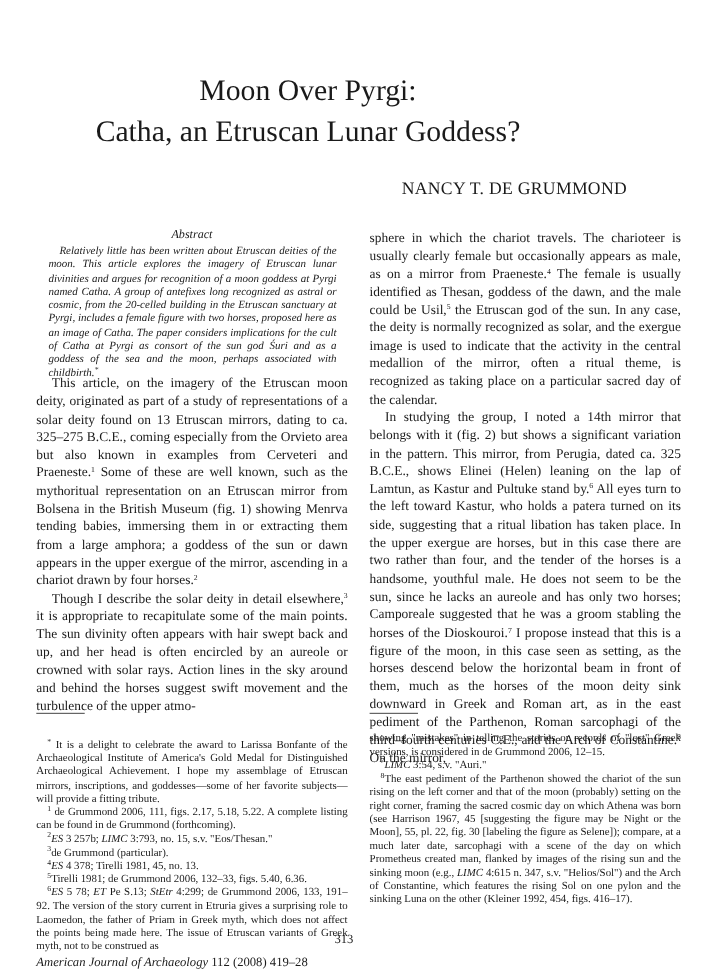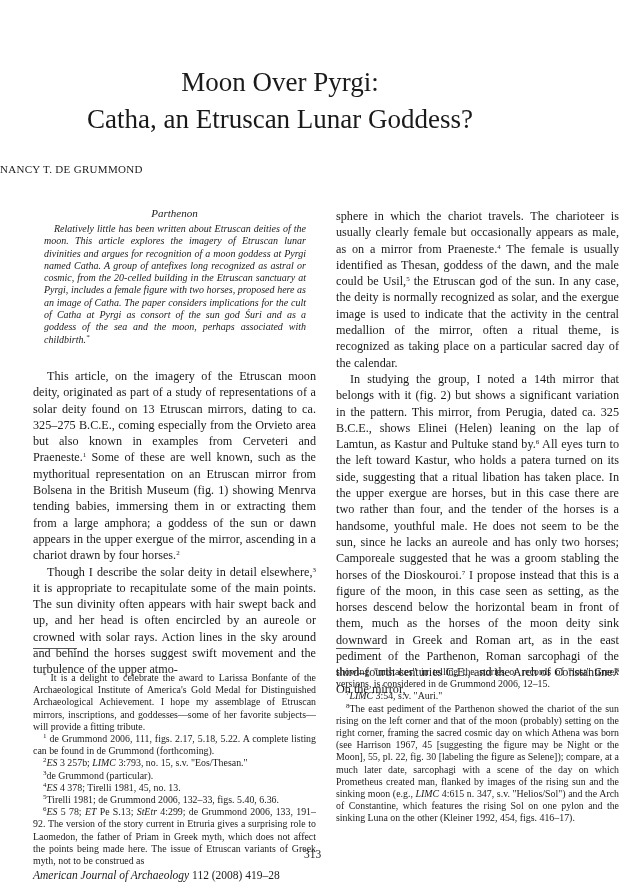--- a/index.html
+++ b/index.html
@@ -2,55 +2,55 @@
 <html><head>
 <meta charset="utf-8">
 <style>
   html, body { margin:0; padding:0; background:#ffffff; }
   body { width:642px; height:889px; position:relative; overflow:hidden;
          font-family:"Liberation Serif","DejaVu Serif",serif; color:#1a1a1a; }
   .title { position:absolute; left:0; width:560px; text-align:center;
            font-size:27px; line-height:36px; color:#1a1a1a; }
   .t1 { top:64px; }
   .t2 { top:101px; }
-  .author { position:absolute; top:163px; left:0; width:570px; text-align:left;
-            font-size:11px; letter-spacing:0.3px; }
+  .author { position:absolute; top:163px; left:0; width:570px; text-align:right;
+            font-size:16px; letter-spacing:0.3px; }
   .col { position:absolute; }
   .colL { left:33px; width:283px; }
   .colR { left:336px; width:283px; }
   .abs-head { position:absolute; top:207px; left:33px; width:283px; text-align:center;
               font-style:italic; font-size:11px; }
   .abstract { top:223px; left:44px; width:262px; font-size:10px; line-height:12.3px;
               text-align:justify; }
   .abstract p { margin:0; text-indent:10px;font-style:italic; }
   .body-text { font-size:12.2px; line-height:16.3px; text-align:justify; }
   .body-text p { margin:0; text-indent:14px; }
   .body-text p.noindent { text-indent:0; }
-  .bodyL { top:340px;margin-top:28px; }
+  .bodyL { top:340px; }
   .bodyR { top:208px; }
   .rule { position:absolute; top:648px; width:44px; height:1px; background:#555; }
   .notes { font-size:9.9px; line-height:12.2px; text-align:justify; }
   .notes p { margin:0; text-indent:10px; }
   .notes p.noindent { text-indent:0; }
   .notesL { top:672px; }
   .notesR { top:666px; }
   sup { font-size:7px; line-height:0; vertical-align:4px; }
   .pageno { position:absolute; top:848px; left:304px; font-size:11.5px; }
   .footer { position:absolute; top:869px; left:33px; font-size:11.5px; }
   .footer i { font-style:italic;text-align:right; }
   i { font-style:italic; }
 </style>
 </head>
 <body>
 
 <div class="title t1">Moon Over Pyrgi:</div>
 <div class="title t2">Catha, an Etruscan Lunar Goddess?</div>
 <div class="author">NANCY T. DE GRUMMOND</div>
 
-<div class="abs-head">Parthenon</div>
+<div class="abs-head">Abstract</div>
 <div class="col abstract">
   <p><span>Relatively little has been written about Etruscan deities of the moon. This article explores the imagery of Etruscan lunar divinities and argues for recognition of a moon goddess at Pyrgi named Catha. A group of antefixes long recognized as astral or cosmic, from the 20-celled building in the Etruscan sanctuary at Pyrgi, includes a female figure with two horses, proposed here as an image of Catha. The paper considers implications for the cult of Catha at Pyrgi as consort of the sun god Śuri and as a goddess of the sea and the moon, perhaps associated with childbirth.</span><sup>*</sup></p>
 </div>
 
 <div class="col colL body-text bodyL">
   <p><span>This article, on the imagery of the Etruscan moon deity, originated as part of a study of representations of a solar deity found on 13 Etruscan mirrors, dating to ca. 325–275 B.C.E., coming especially from the Orvieto area but also known in examples from Cerveteri and Praeneste.</span><sup>1</sup><span> Some of these are well known, such as the mythoritual representation on an Etruscan mirror from Bolsena in the British Museum (fig. 1) showing Menrva tending babies, immersing them in or extracting them from a large amphora; a goddess of the sun or dawn appears in the upper exergue of the mirror, ascending in a chariot drawn by four horses.</span><sup>2</sup></p>
   <p><span>Though I describe the solar deity in detail elsewhere,</span><sup>3</sup><span> it is appropriate to recapitulate some of the main points. The sun divinity often appears with hair swept back and up, and her head is often encircled by an aureole or crowned with solar rays. Action lines in the sky around and behind the horses suggest swift movement and the turbulence of the upper atmo-</span></p>
 </div>
 
 <div class="col colR body-text bodyR">

